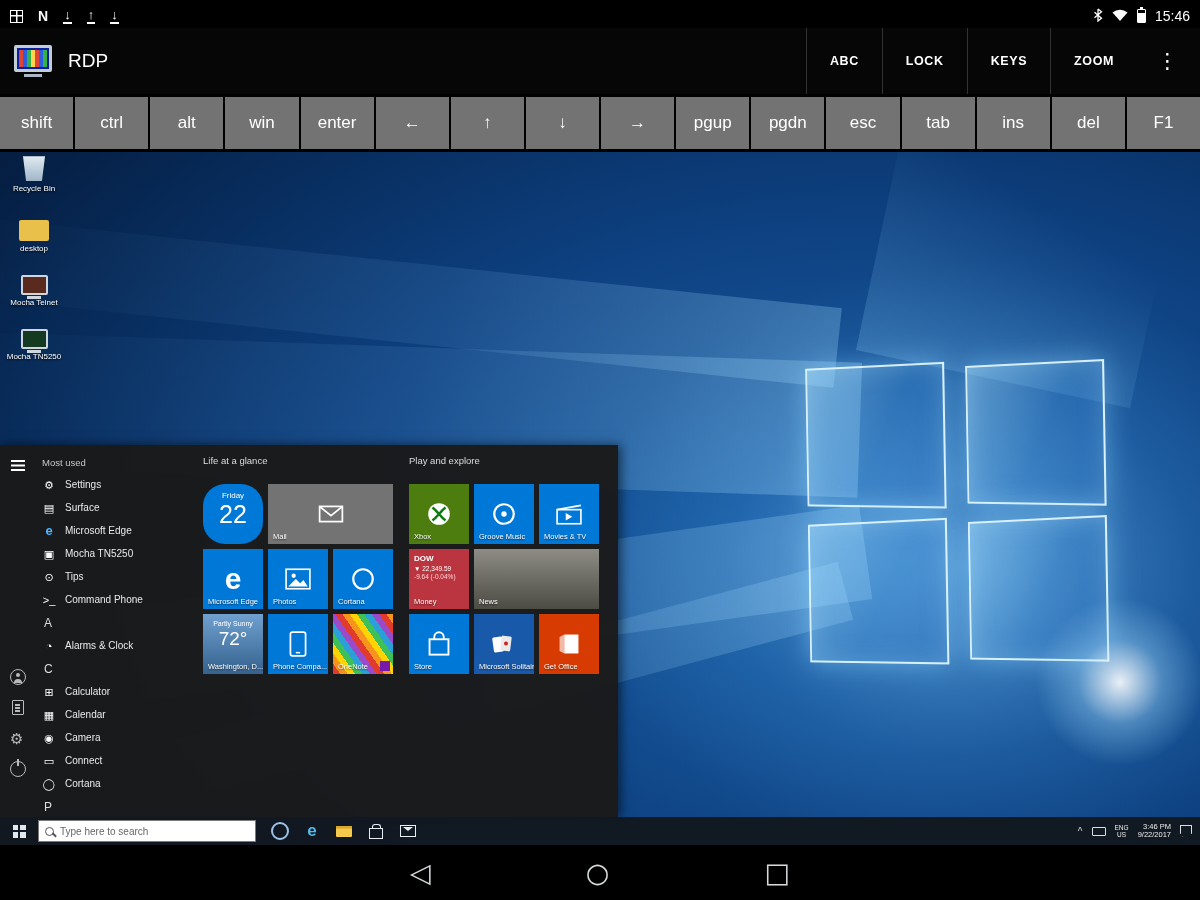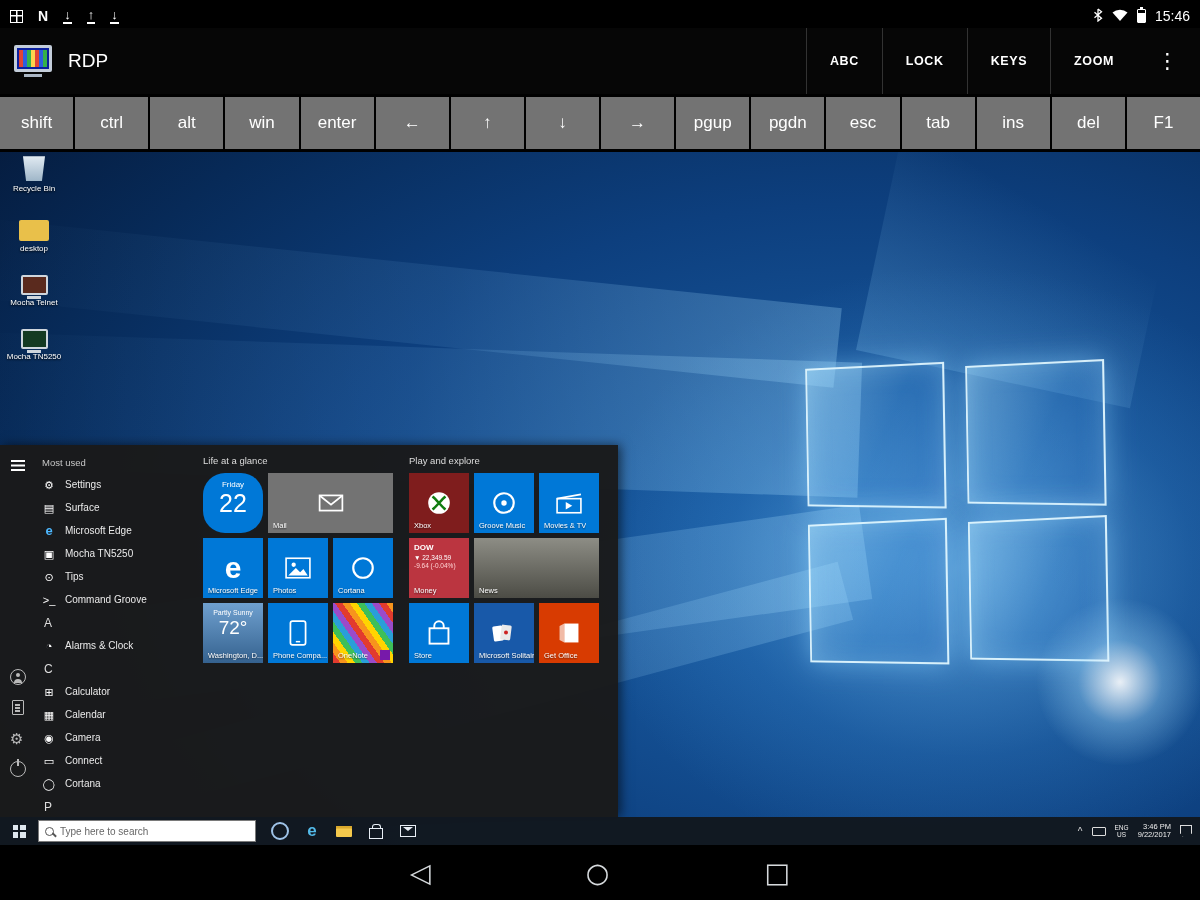--- a/index.html
+++ b/index.html
@@ -82,21 +82,21 @@
 
   #most-used{position:absolute;left:42px;top:12px;font-size:9.5px;color:#c7c7c7}
   #app-list{position:absolute;left:40px;top:28px;width:160px}
   .app-item{display:flex;align-items:center;gap:9px;height:23px;padding-left:2px;cursor:pointer}
   .app-ic{width:14px;min-width:14px;height:14px;color:#fff;font-size:11px;line-height:14px;text-align:center}
   .ic-edge{color:#4db8ff;font-weight:bold;font-size:13px}
   .app-label{font-size:10px;color:#eaeaea;white-space:nowrap}
   .app-section{height:23px;display:flex;align-items:center;color:#ddd;font-size:12px;padding-left:4px;cursor:pointer}
 
   #tiles{position:absolute;left:203px;top:10px;display:flex;gap:16px}
-  .group-title{font-size:9.5px;color:#ddd;margin-bottom:7px}
+  .group-title{font-size:9.5px;color:#ddd;margin-bottom:18px}
   .tile-grid{display:grid;grid-template-columns:repeat(3,60px);grid-auto-rows:60px;gap:5px}
   .tile{position:relative;cursor:pointer;overflow:hidden;background:#0078D7}
   .tile.wide{grid-column:span 2}
   .tlabel{position:absolute;left:5px;bottom:3px;font-size:7.5px;color:#fff;white-space:nowrap;overflow:hidden;max-width:92%;text-shadow:0 1px 2px rgba(0,0,0,.6)}
   .tglyph{position:absolute;inset:0;display:flex;align-items:center;justify-content:center}
   .tglyph svg{width:26px;height:26px}
   .glyph-e{font-size:30px;color:#fff;font-weight:bold}
   .tline{color:#fff}
   .t-calendar .l0{position:absolute;top:7px;left:0;right:0;text-align:center;font-size:8px}
   .t-calendar .l1{position:absolute;top:16px;left:0;right:0;text-align:center;font-size:25px;font-weight:400}
@@ -263,21 +263,21 @@
           <div class="app-item">
             <span class="app-ic">▣</span>
             <span class="app-label">Mocha TN5250</span>
           </div>
           <div class="app-item">
             <span class="app-ic">⊙</span>
             <span class="app-label">Tips</span>
           </div>
           <div class="app-item">
             <span class="app-ic">&gt;_</span>
-            <span class="app-label">Command Groove</span>
+            <span class="app-label">Command Phone</span>
           </div>
           <div class="app-section">A</div>
           <div class="app-item">
             <span class="app-ic">◔</span>
             <span class="app-label">Alarms &amp; Clock</span>
           </div>
           <div class="app-section">C</div>
           <div class="app-item">
             <span class="app-ic">⊞</span>
             <span class="app-label">Calculator</span>
@@ -356,21 +356,21 @@
                 <div class="tlabel">Phone Compa...</div>
               </div>
               <div class="tile t-onenote">
                 <div class="tlabel">OneNote</div>
               </div>
             </div>
           </div>
           <div class="tile-group">
             <div class="group-title">Play and explore</div>
             <div class="tile-grid">
-              <div class="tile t-xbox" style="background: #7f1d1d;">
+              <div class="tile t-xbox" style="background: #4d7c0f;">
                 <div class="tglyph">
                   <svg viewBox="0 0 24 24">
                     <circle cx="12" cy="12" r="10" fill="#fff"></circle>
                     <path d="M6 6 C10 9 14 15 18 18 M18 6 C14 9 10 15 6 18" stroke="#107C10" stroke-width="2.4" fill="none"></path>
                   </svg>
                 </div>
                 <div class="tlabel">Xbox</div>
               </div>
               <div class="tile t-groove" style="background: rgb(0, 120, 215);">
                 <div class="tglyph">

